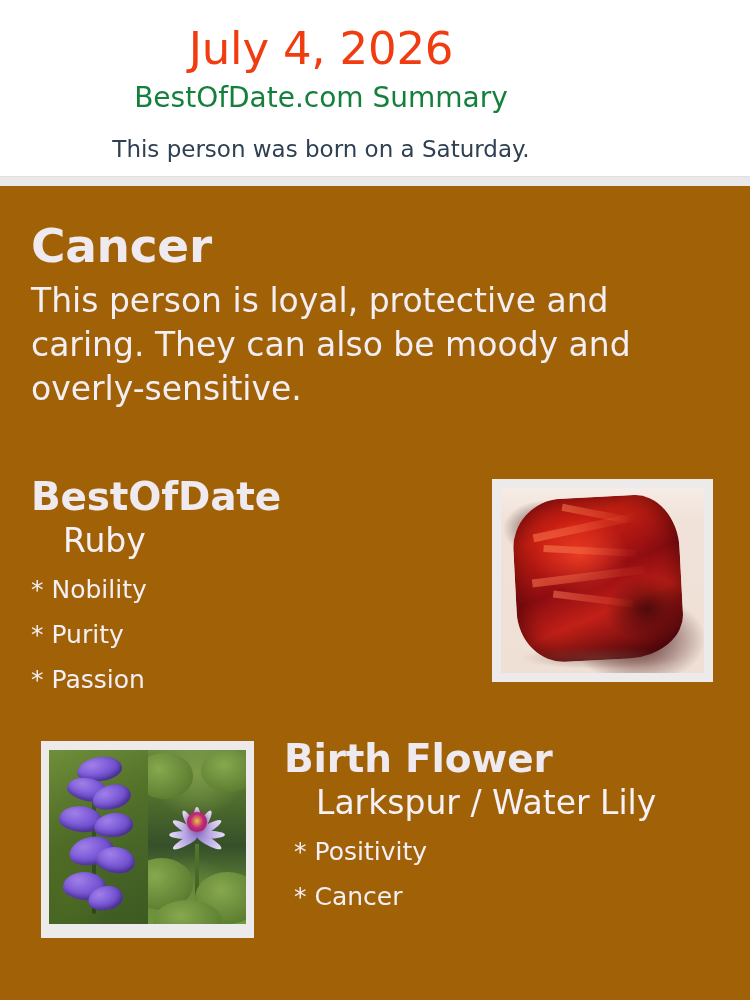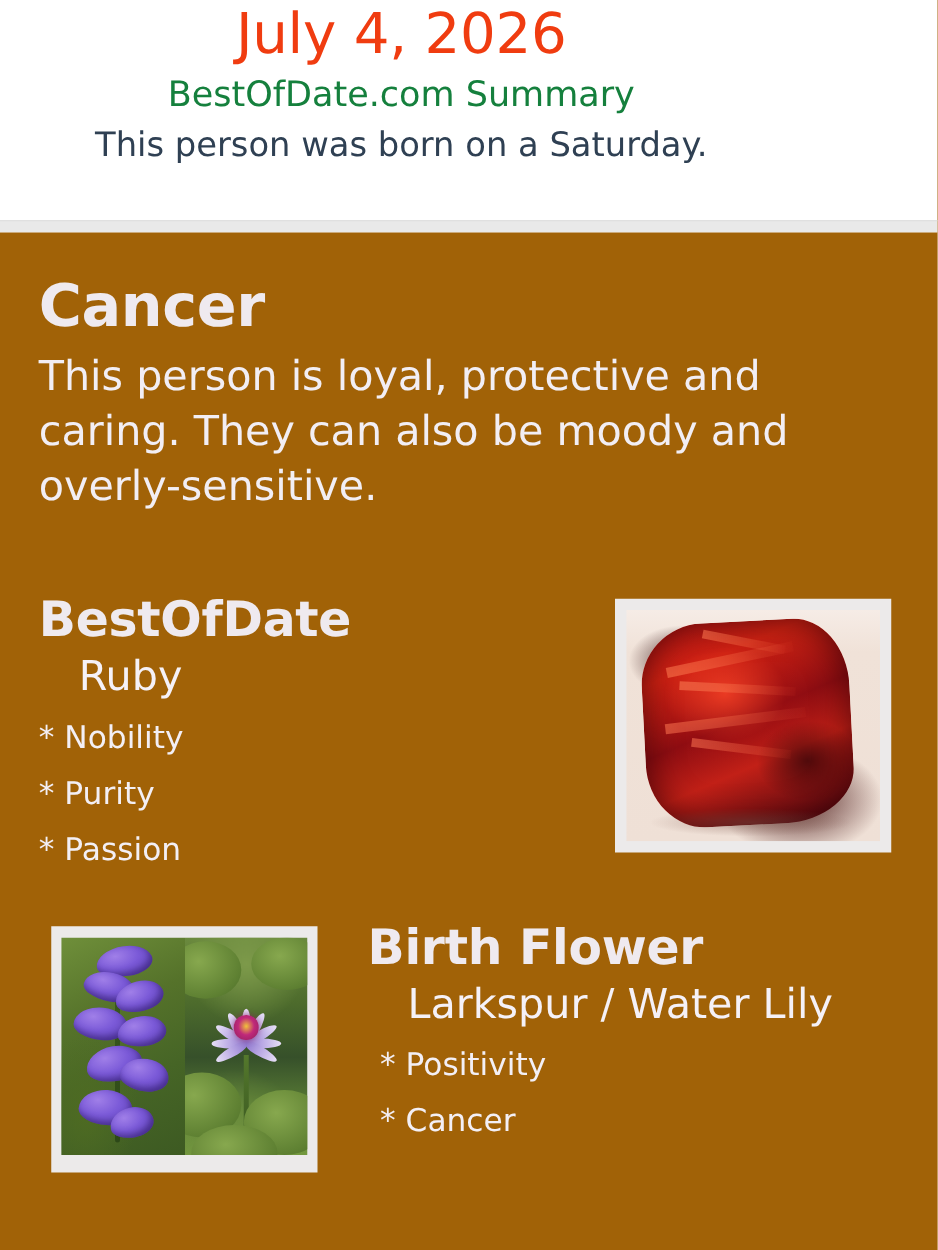--- a/index.html
+++ b/index.html
@@ -16,43 +16,44 @@
     -webkit-font-smoothing: antialiased;
   }
 
   
   .header {
     width: 642px;
     height: 176px;
     background: #ffffff;
     text-align: center;
     box-sizing: border-box;
+    padding-top: 22px;
   }
   .header-date {
     color: #F03C10;
     font-size: 45px;
     font-weight: 400;
     line-height: 54px;
     letter-spacing: -0.2px;
     white-space: nowrap;
   }
   .header-site {
     color: #15803d;
     font-size: 28px;
     font-weight: 400;
     line-height: 36px;
     margin-top: 4px;
     white-space: nowrap;
   }
   .header-weekday {
     color: #2F4053;
-    font-size: 27px;
+    font-size: 23px;
     font-weight: 400;
     line-height: 30px;
-    margin-top: 8px;
+    margin-top: 18px;
     white-space: nowrap;
   }
 
   
   .divider {
     width: 750px;
     height: 10px;
     background: #E9E9E9;
     border-top: 1px solid #E0E0E0;
     box-sizing: border-box;
@@ -121,21 +122,21 @@
     color: #F3EFF5;
     font-size: 25px;
     font-weight: 400;
     line-height: 45px;
     white-space: nowrap;
   }
 
   
   .birthflower {
     position: absolute;
-    left: 294px;
+    left: 284px;
     top: 550px;
     width: 440px;
   }
   .birthflower .traits {
     margin-left: 10px;
   }
 
   
   .frame {
     position: absolute;

